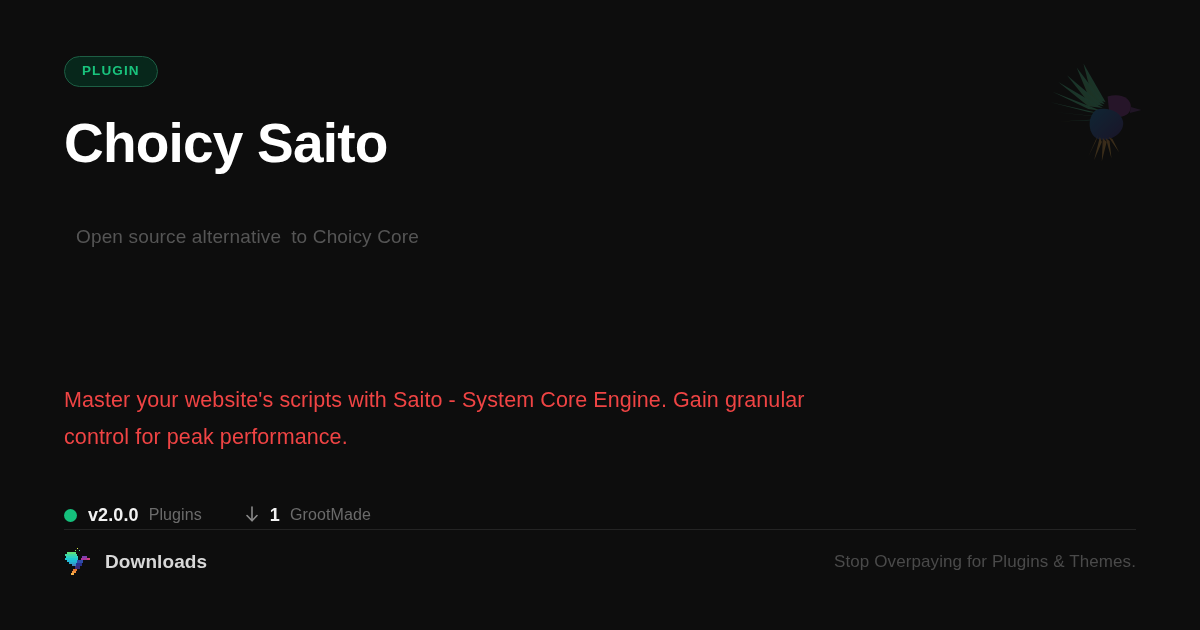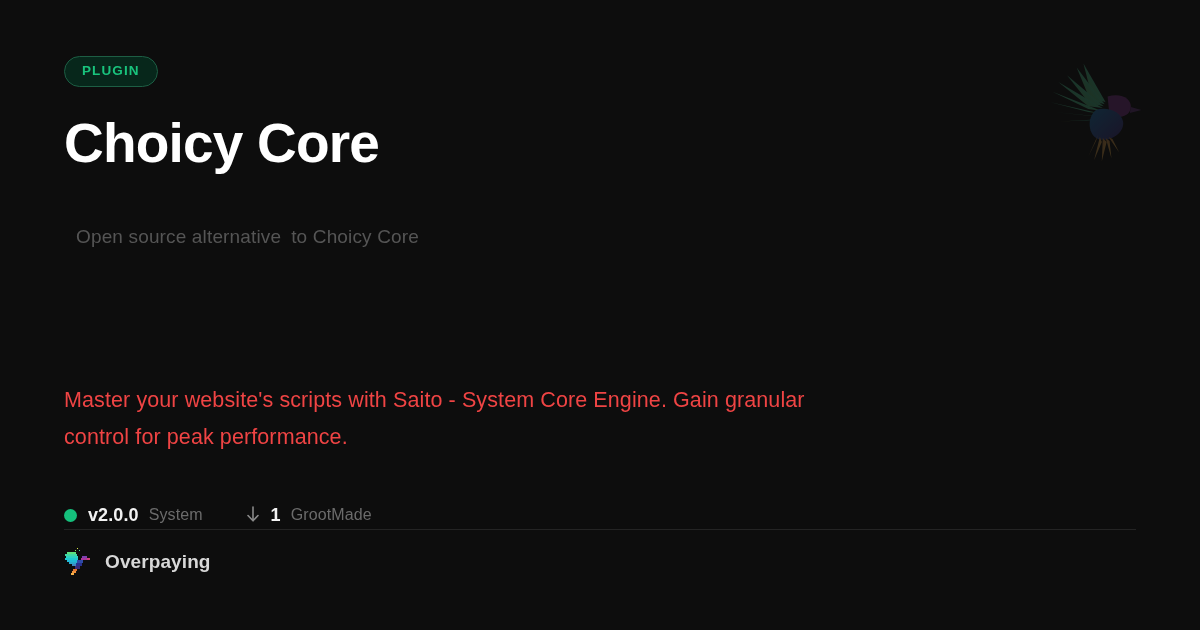--- a/index.html
+++ b/index.html
@@ -224,34 +224,34 @@
       <path d="M67 89 L66 113 L71 93 Z"></path>
       <path d="M70 89 L76 110 L74 92 Z"></path>
       <path d="M73 88 L84 104 L77 90 Z"></path>
     </g>
   </svg>
 
   <div class="badge-row">
     <span class="badge">PLUGIN</span>
   </div>
 
-  <h1 class="title">Choicy Core</h1>
+  <h1 class="title">Choicy Saito</h1>
 
   <div class="subtitle">
     <span class="sub-a">Open source alternative</span><span class="sub-b">to Choicy Core</span>
   </div>
 
   <p class="description">Master your website's scripts with Saito - System Core Engine. Gain granular control for peak performance.</p>
 
   <div class="meta-row">
 
     <div class="meta-group">
       <span class="status-dot"></span>
       <span class="meta-strong">v2.0.0</span>
-      <span class="meta-weak">System</span>
+      <span class="meta-weak">Plugins</span>
     </div>
 
     <div class="meta-group">
       <svg class="dl-icon" viewBox="0 0 16 18" aria-hidden="true">
         <path d="M8 1 L8 14" stroke="#8a8a8a" stroke-width="1.6" fill="none" stroke-linecap="round"></path>
         <path d="M3 9.5 L8 14.8 L13 9.5" stroke="#8a8a8a" stroke-width="1.6" fill="none" stroke-linecap="round" stroke-linejoin="round"></path>
       </svg>
       <span class="meta-strong">1</span>
       <span class="meta-weak">GrootMade</span>
     </div>
@@ -281,19 +281,20 @@
         <rect x="23" y="11" width="3" height="1.5" fill="#d1417f"></rect>
 
         <rect x="13" y="13" width="6" height="2.5" fill="#2f4aa8"></rect>
         <rect x="12" y="16" width="6" height="2.5" fill="#27308e"></rect>
         <rect x="11" y="19" width="5" height="2.5" fill="#3a2a7a"></rect>
 
         <rect x="9" y="22" width="4" height="2" fill="#e0742f"></rect>
         <rect x="8" y="24" width="4" height="2" fill="#f0913a"></rect>
         <rect x="7" y="26" width="3" height="2" fill="#f4b04a"></rect>
       </svg>
-      <span class="brand-name">Overpaying</span>
+      <span class="brand-name">Downloads</span>
     </div>
 
+    <div class="tagline">Stop Overpaying for Plugins &amp; Themes.</div>
 
   </div>
 
 </div>
 
 </body></html>

